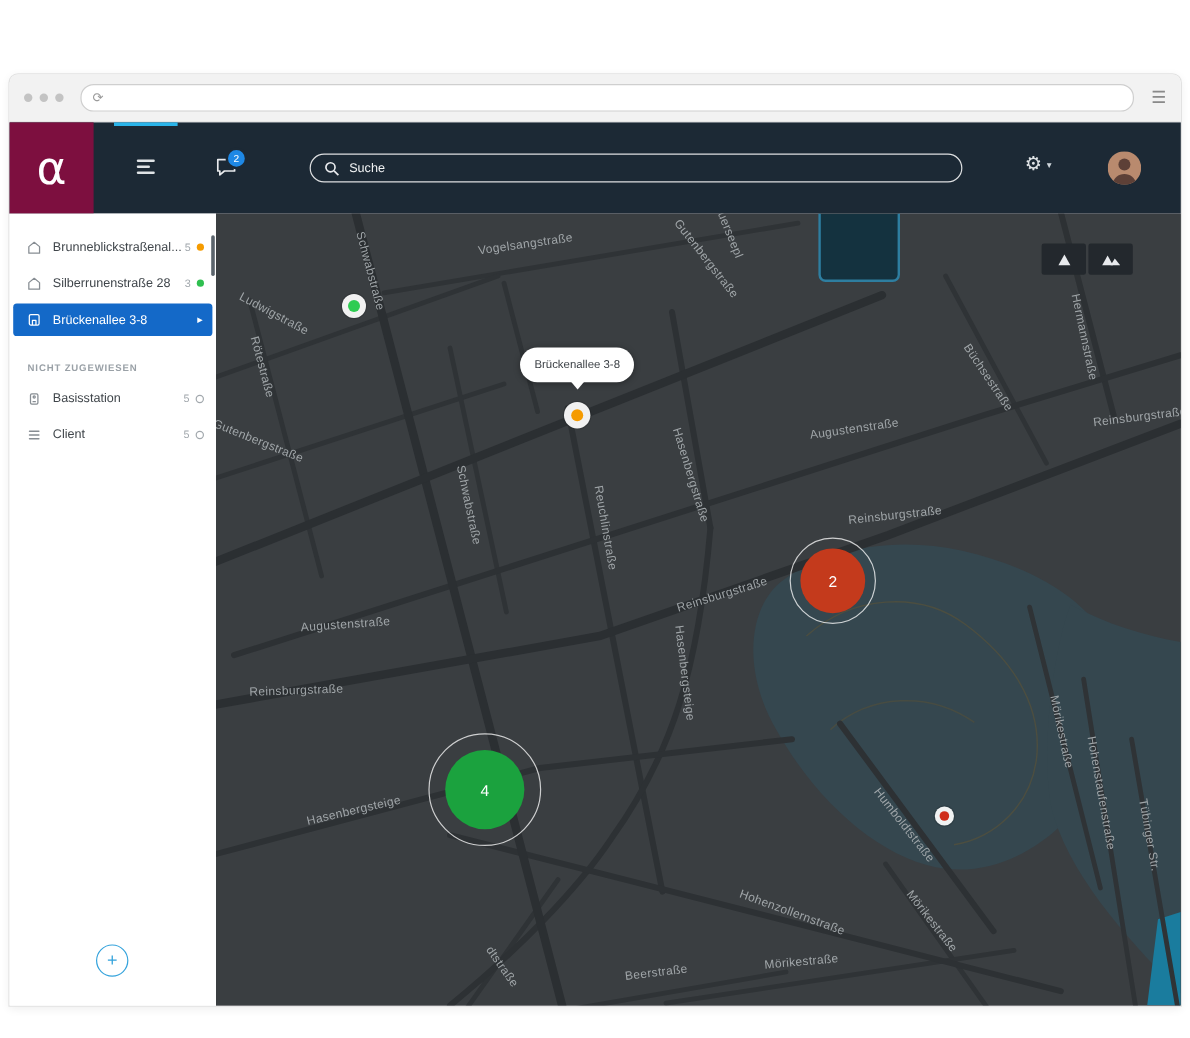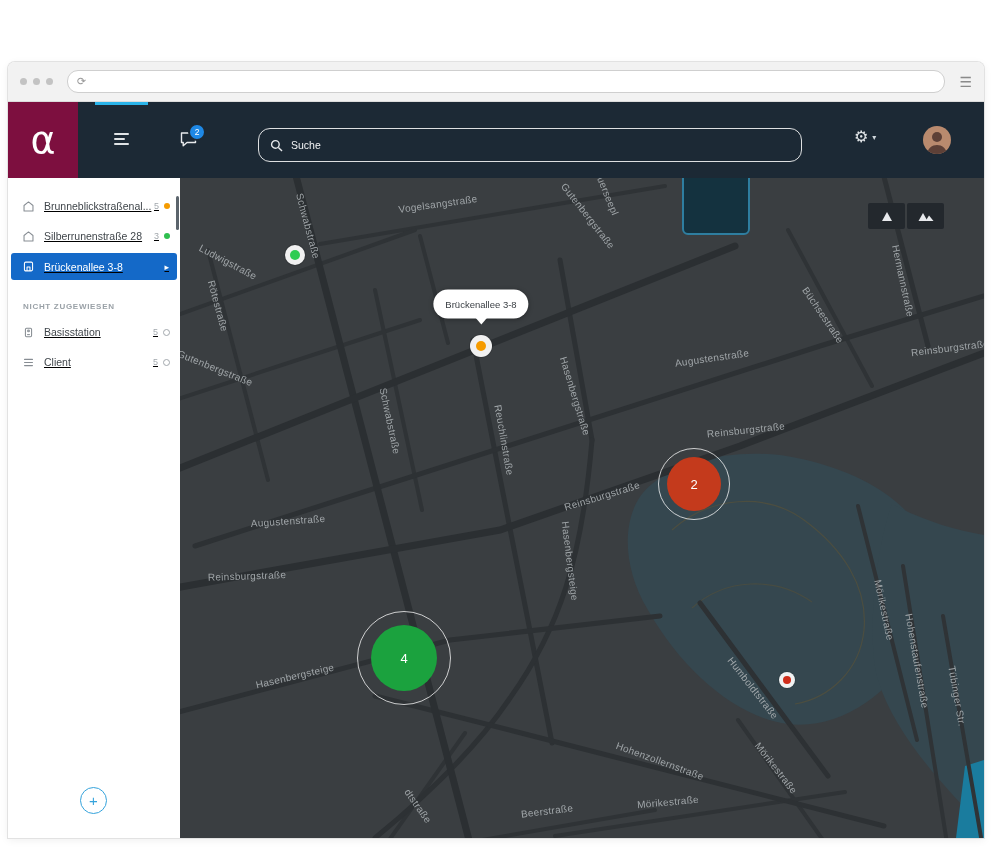--- a/index.html
+++ b/index.html
@@ -27,31 +27,31 @@
   .tab-indicator{position:absolute;left:87px;top:0;width:53px;height:3px;background:#2ab4ea;}
   .nav-list{position:absolute;left:106px;top:31px;width:20px;height:15px;cursor:pointer;}
   .nav-list span{display:block;height:2px;background:#dfe3e6;border-radius:1px;margin-bottom:3px;}
   .nav-list span:nth-child(1){width:15px;}
   .nav-list span:nth-child(2){width:11px;}
   .nav-list span:nth-child(3){width:15px;}
   .chat{position:absolute;left:171px;top:28px;width:20px;height:20px;cursor:pointer;}
   .badge{position:absolute;left:9px;top:-7px;width:14px;height:14px;border-radius:50%;background:#1e88e5;
          color:#fff;font-size:8.5px;display:flex;align-items:center;justify-content:center;
          border:2px solid #1c2935;box-sizing:content-box;}
-  .search{position:absolute;left:250px;top:26px;width:544px;height:34px;border:1px solid rgba(255,255,255,.85);
+  .search{position:absolute;left:250px;top:26px;width:544px;height:24px;border:1px solid rgba(255,255,255,.85);
           border-radius:12px;display:flex;align-items:center;padding:0 11px;gap:8px;box-sizing:border-box;cursor:text;}
   .search-text{font-size:10.5px;color:#f1f3f4;}
   .gear-wrap{position:absolute;left:846px;top:27px;display:flex;align-items:center;gap:4px;color:#dfe3e6;cursor:pointer;}
   .gear{font-size:16px;font-family:"DejaVu Sans",sans-serif;line-height:1;}
   .caret{font-size:8px;color:#cfd6db;font-family:"DejaVu Sans",sans-serif;}
   .avatar{position:absolute;left:915px;top:24px;width:28px;height:28px;border-radius:50%;overflow:hidden;cursor:pointer;}
 
   
   .sidebar{position:absolute;left:0;top:116px;width:172px;height:660px;background:#fff;}
-  .sb-list{padding-top:13px;text-decoration:underline;}
+  .sb-list{padding-top:13px;}
   .sb-list.second{padding-top:0;}
   .sb-row{display:flex;align-items:center;height:30px;padding:0 10px 0 14px;cursor:pointer;}
   .sb-row.selected{background:#1469c8;border-radius:3px;margin:2px 3px;height:27px;padding:0 8px 0 11px;}
   .sb-ic{width:14px;display:flex;align-items:center;}
   .sb-lb{font-size:10.5px;color:#40464b;margin-left:8px;flex:1;white-space:nowrap;overflow:hidden;}
   .sb-row.selected .sb-lb{color:#fff;}
   .sb-meta{display:flex;align-items:center;gap:5px;}
   .sb-count{font-size:9px;color:#a2a8ad;}
   .sb-dot{width:6px;height:6px;border-radius:50%;}
   .sb-dot.outline{width:5px;height:5px;background:transparent;border:1px solid #a2a8ad;}

